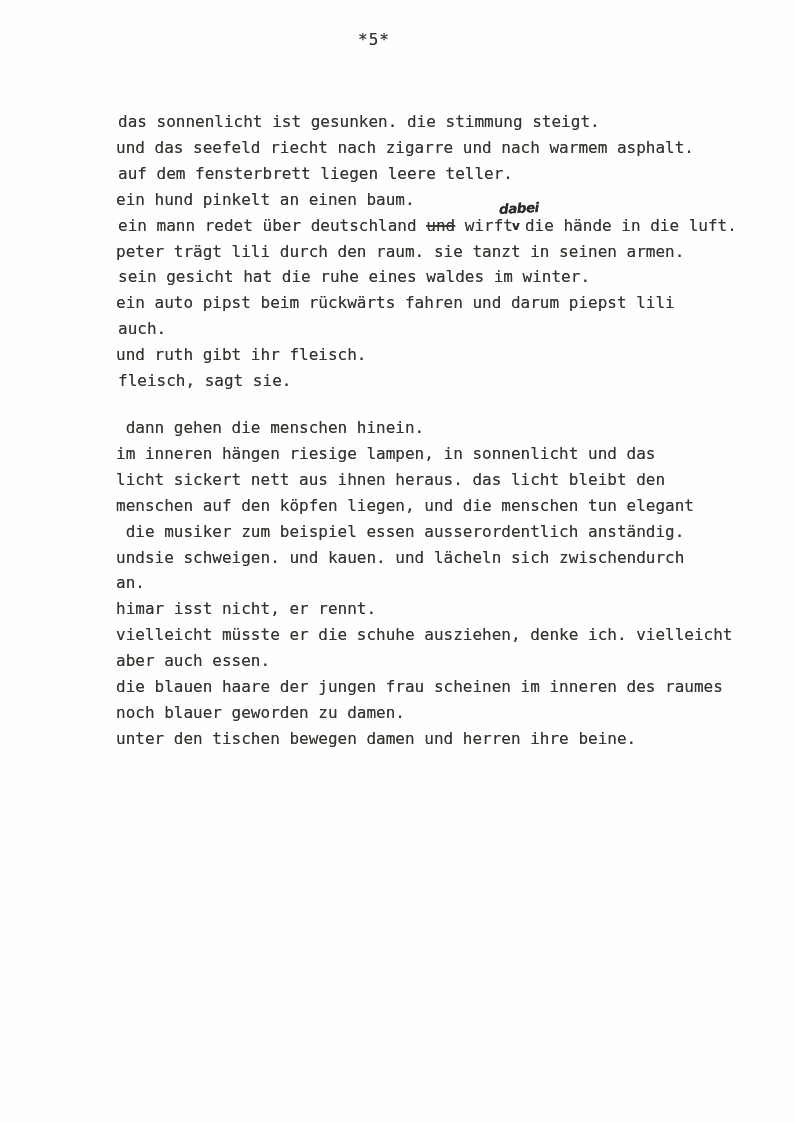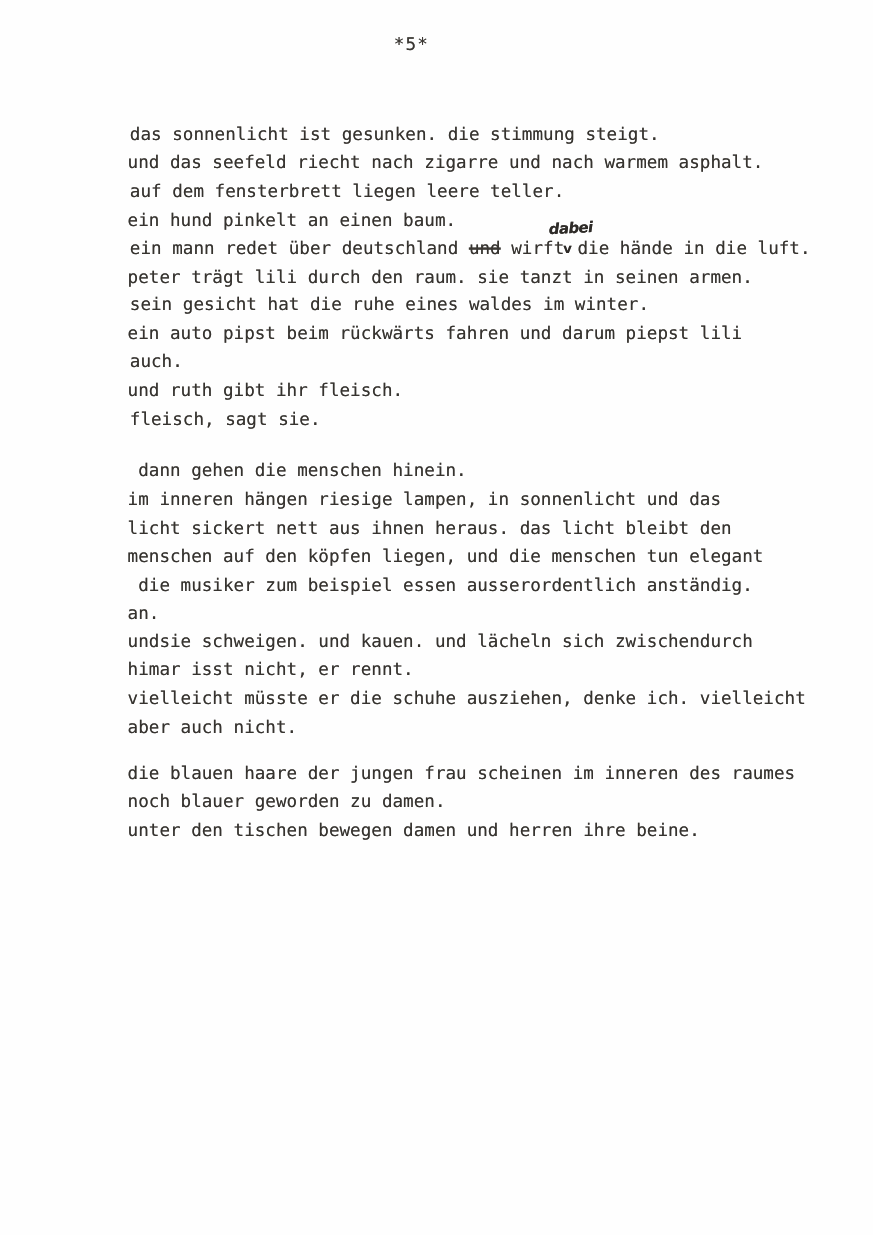--- a/index.html
+++ b/index.html
@@ -31,21 +31,21 @@
     left: 116px;
     top: 109px;
     width: 640px;
     font-size: 16px;
     line-height: 25.9px;
     color: #36332f;
     text-shadow: 0 0 0.6px rgba(50,48,45,0.6);
   }
   .paragraph { margin: 0; }
   .paragraph + .paragraph { margin-top: 21px; }
-  .paragraph:nth-child(3) { margin-top: 16px; }
+  .paragraph:nth-child(3) { margin-top: 0; }
   .line {
     white-space: pre;
     min-height: 25.9px;
   }
   
   .paragraph:nth-child(1) .line:nth-child(odd) { transform: translateX(2px); }
   .strike-word {
     position: relative;
     text-decoration: line-through;
     text-decoration-thickness: 2px;
@@ -102,25 +102,25 @@
         <div class="line">auch.</div>
         <div class="line">und ruth gibt ihr fleisch.</div>
         <div class="line">fleisch, sagt sie.</div>
       </div>
       <div class="paragraph">
         <div class="line"> dann gehen die menschen hinein.</div>
         <div class="line">im inneren hängen riesige lampen, in sonnenlicht und das</div>
         <div class="line">licht sickert nett aus ihnen heraus. das licht bleibt den</div>
         <div class="line">menschen auf den köpfen liegen, und die menschen tun elegant</div>
         <div class="line"> die musiker zum beispiel essen ausserordentlich anständig.</div>
+        <div class="line">undsie schweigen. und kauen. und lächeln sich zwischendurch</div>
         <div class="line">an.</div>
-        <div class="line">undsie schweigen. und kauen. und lächeln sich zwischendurch</div>
         <div class="line">himar isst nicht, er rennt.</div>
         <div class="line">vielleicht müsste er die schuhe ausziehen, denke ich. vielleicht</div>
-        <div class="line">aber auch nicht.</div>
+        <div class="line">aber auch essen.</div>
       </div>
       <div class="paragraph">
         <div class="line">die blauen haare der jungen frau scheinen im inneren des raumes</div>
         <div class="line">noch blauer geworden zu damen.</div>
         <div class="line">unter den tischen bewegen damen und herren ihre beine.</div>
       </div>
     </div>
 </div>
 
 </body></html>

